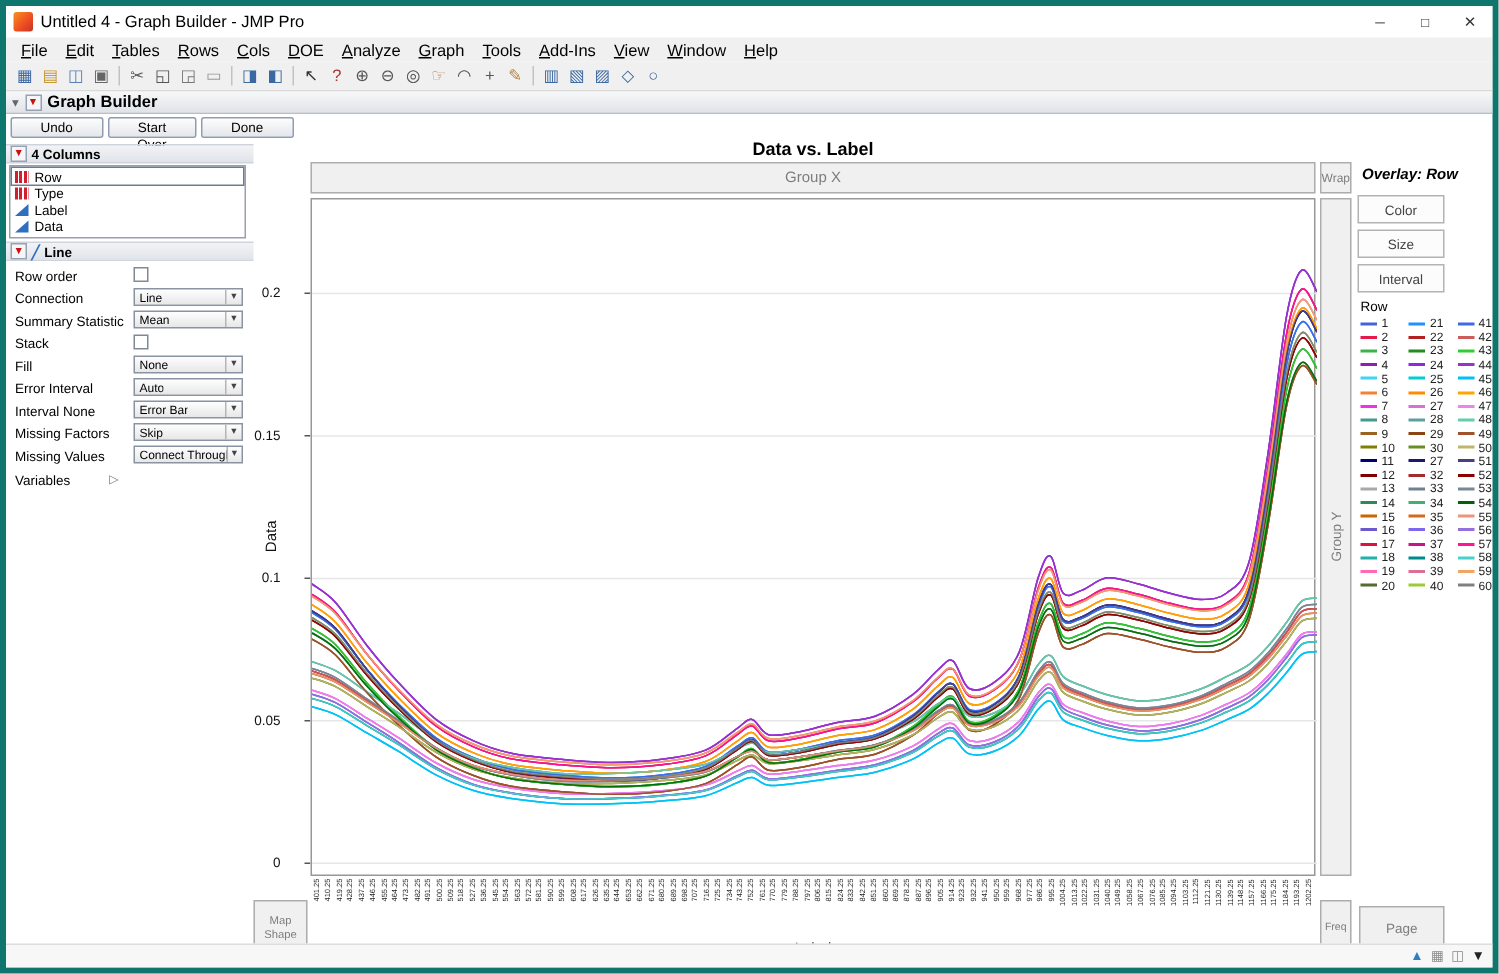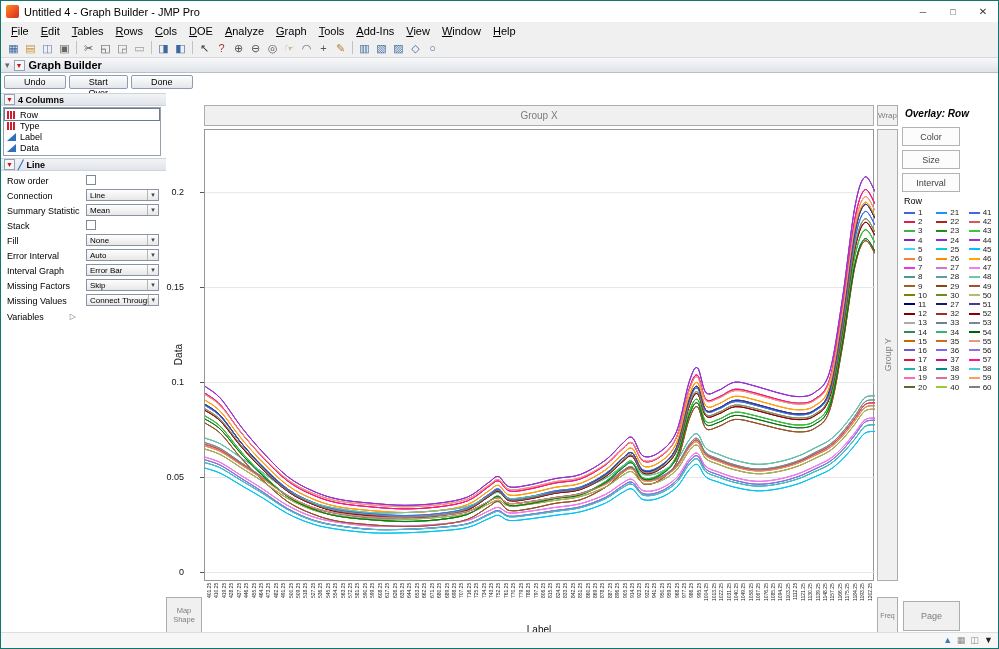--- a/index.html
+++ b/index.html
@@ -1,17 +1,17 @@
 <!DOCTYPE html>
 <html><head>
 <meta charset="utf-8">
 <style>
   *{box-sizing:border-box;margin:0;padding:0}
   html,body{background:#9aa0a6;font-family:"Liberation Sans",sans-serif}
-  .window{position:relative;width:999px;height:649px;background:#fff;border:1px solid #0f766e;overflow:hidden;font-size:11px;color:#000}
+  .window{position:relative;width:999px;height:649px;background:#fff;border:4px solid #0f766e;overflow:hidden;font-size:11px;color:#000}
 
   
   .titlebar{position:absolute;top:0;left:0;right:0;height:21px;background:#fff;display:flex;align-items:center}
   .app-icon{width:13px;height:13px;margin-left:5px;border-radius:2px;background:linear-gradient(135deg,#f6921e 0%,#ee4b23 60%,#c43325 100%)}
   .tb-title{margin-left:5px;font-size:11px}
   .win-controls{margin-left:auto;display:flex;height:100%}
   .wc{width:30px;height:100%;display:flex;align-items:center;justify-content:center;font-size:9px;color:#333}
   .wc-close{font-size:10px}
 
   
@@ -222,21 +222,21 @@
           </span>
         </div>
         <div class="opt-row">
           <span class="opt-label">Error Interval</span>
           <span class="opt-dd">
             <span class="dd-val">Auto</span>
             <span class="dd-arrow">▾</span>
           </span>
         </div>
         <div class="opt-row">
-          <span class="opt-label">Interval Graph</span>
+          <span class="opt-label">Interval None</span>
           <span class="opt-dd">
             <span class="dd-val">Error Bar</span>
             <span class="dd-arrow">▾</span>
           </span>
         </div>
         <div class="opt-row">
           <span class="opt-label">Missing Factors</span>
           <span class="opt-dd">
             <span class="dd-val">Skip</span>
             <span class="dd-arrow">▾</span>
@@ -249,20 +249,21 @@
             <span class="dd-arrow">▾</span>
           </span>
         </div>
       </div>
     <div class="variables-row">
       <span>Variables</span>
       <span class="disclosure">▷</span>
     </div>
   </div>
 
+  <div class="graph-title">Data vs. Label</div>
   <div class="zone zone-groupx">Group X</div>
   <div class="zone zone-wrap">Wrap</div>
 
   <div class="yticks">
       <div class="ytick" style="top: 442.504px;">0</div>
       <div class="ytickmark" style="top: 442.504px;"></div>
       <div class="ytick" style="top: 347.546px;">0.05</div>
       <div class="ytickmark" style="top: 347.546px;"></div>
       <div class="ytick" style="top: 252.588px;">0.1</div>
       <div class="ytickmark" style="top: 252.588px;"></div>

